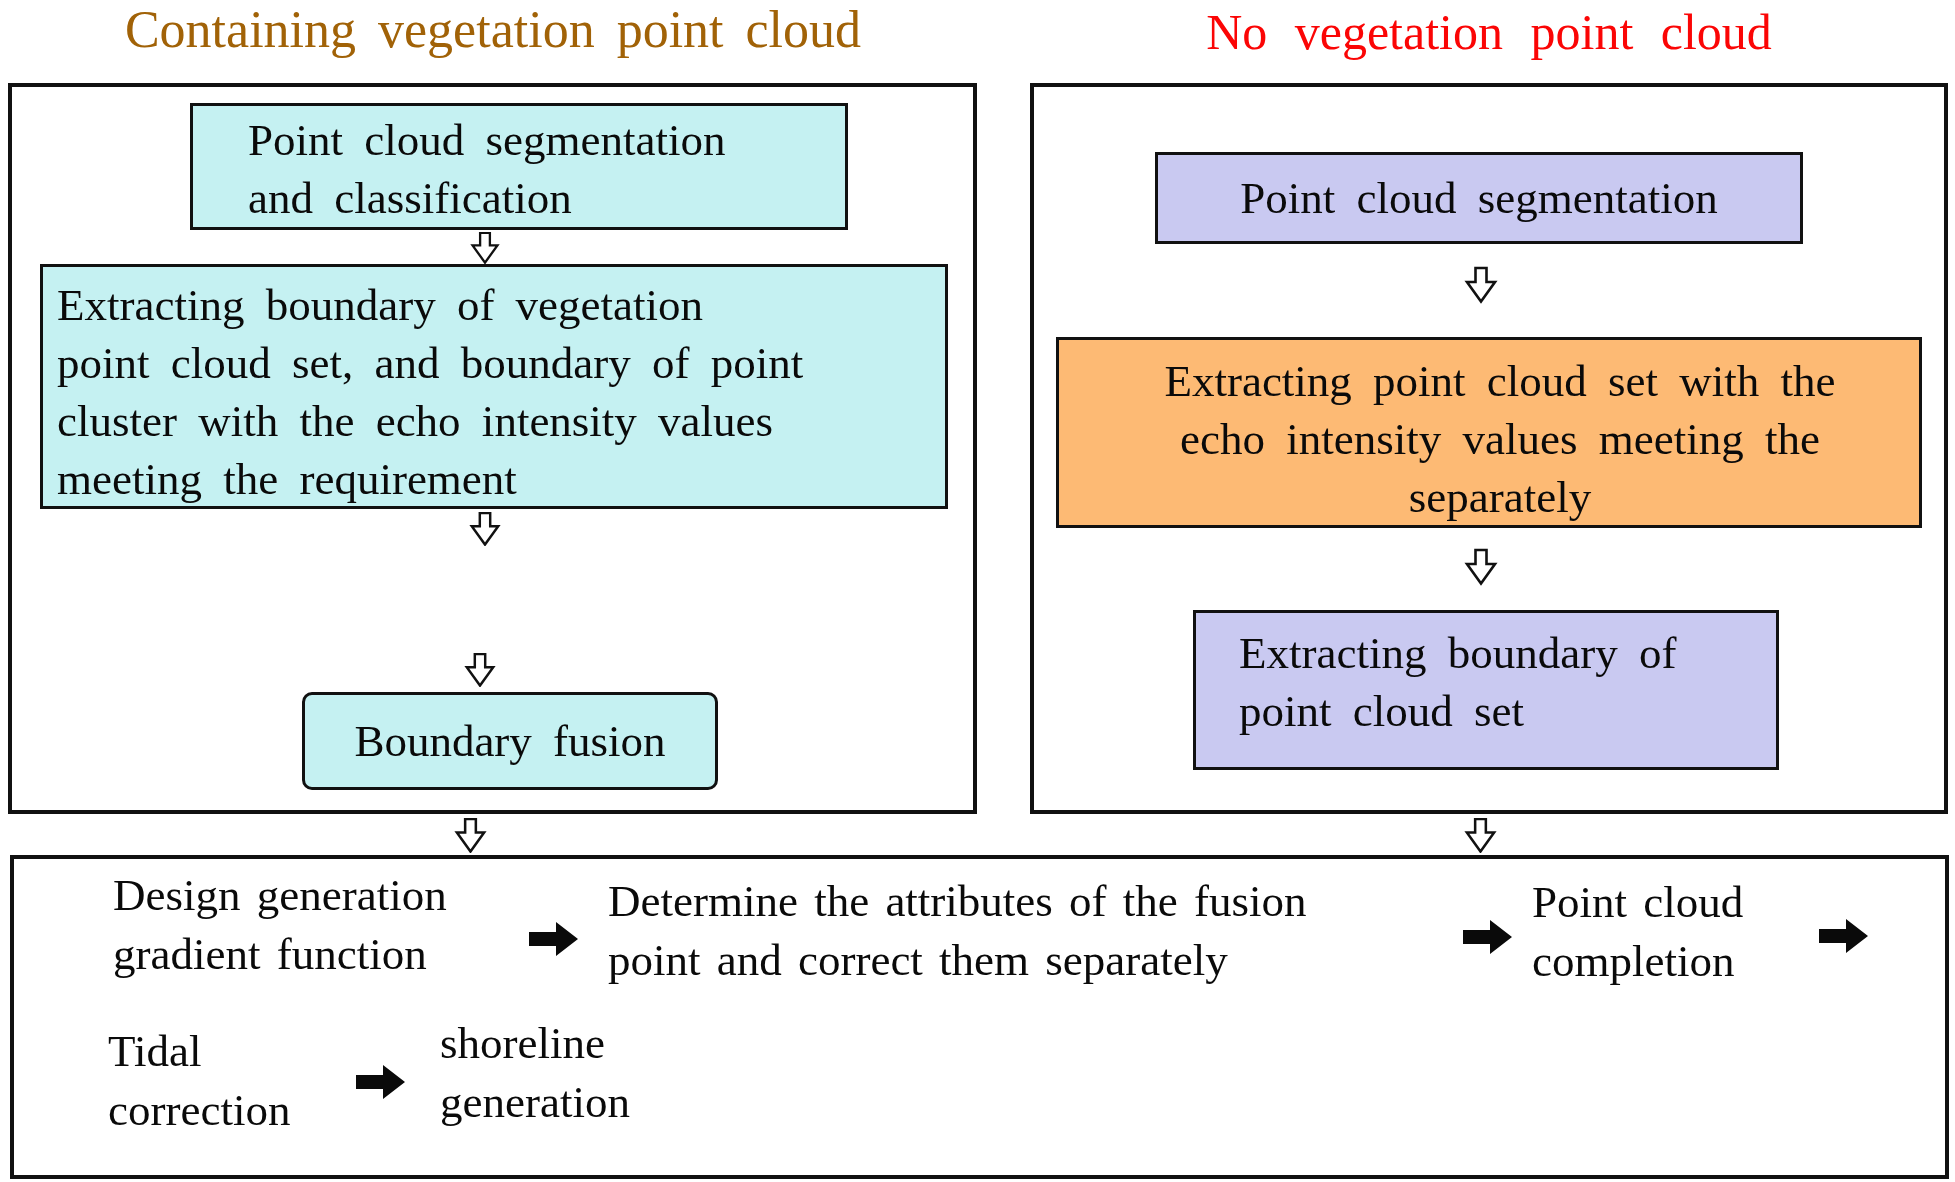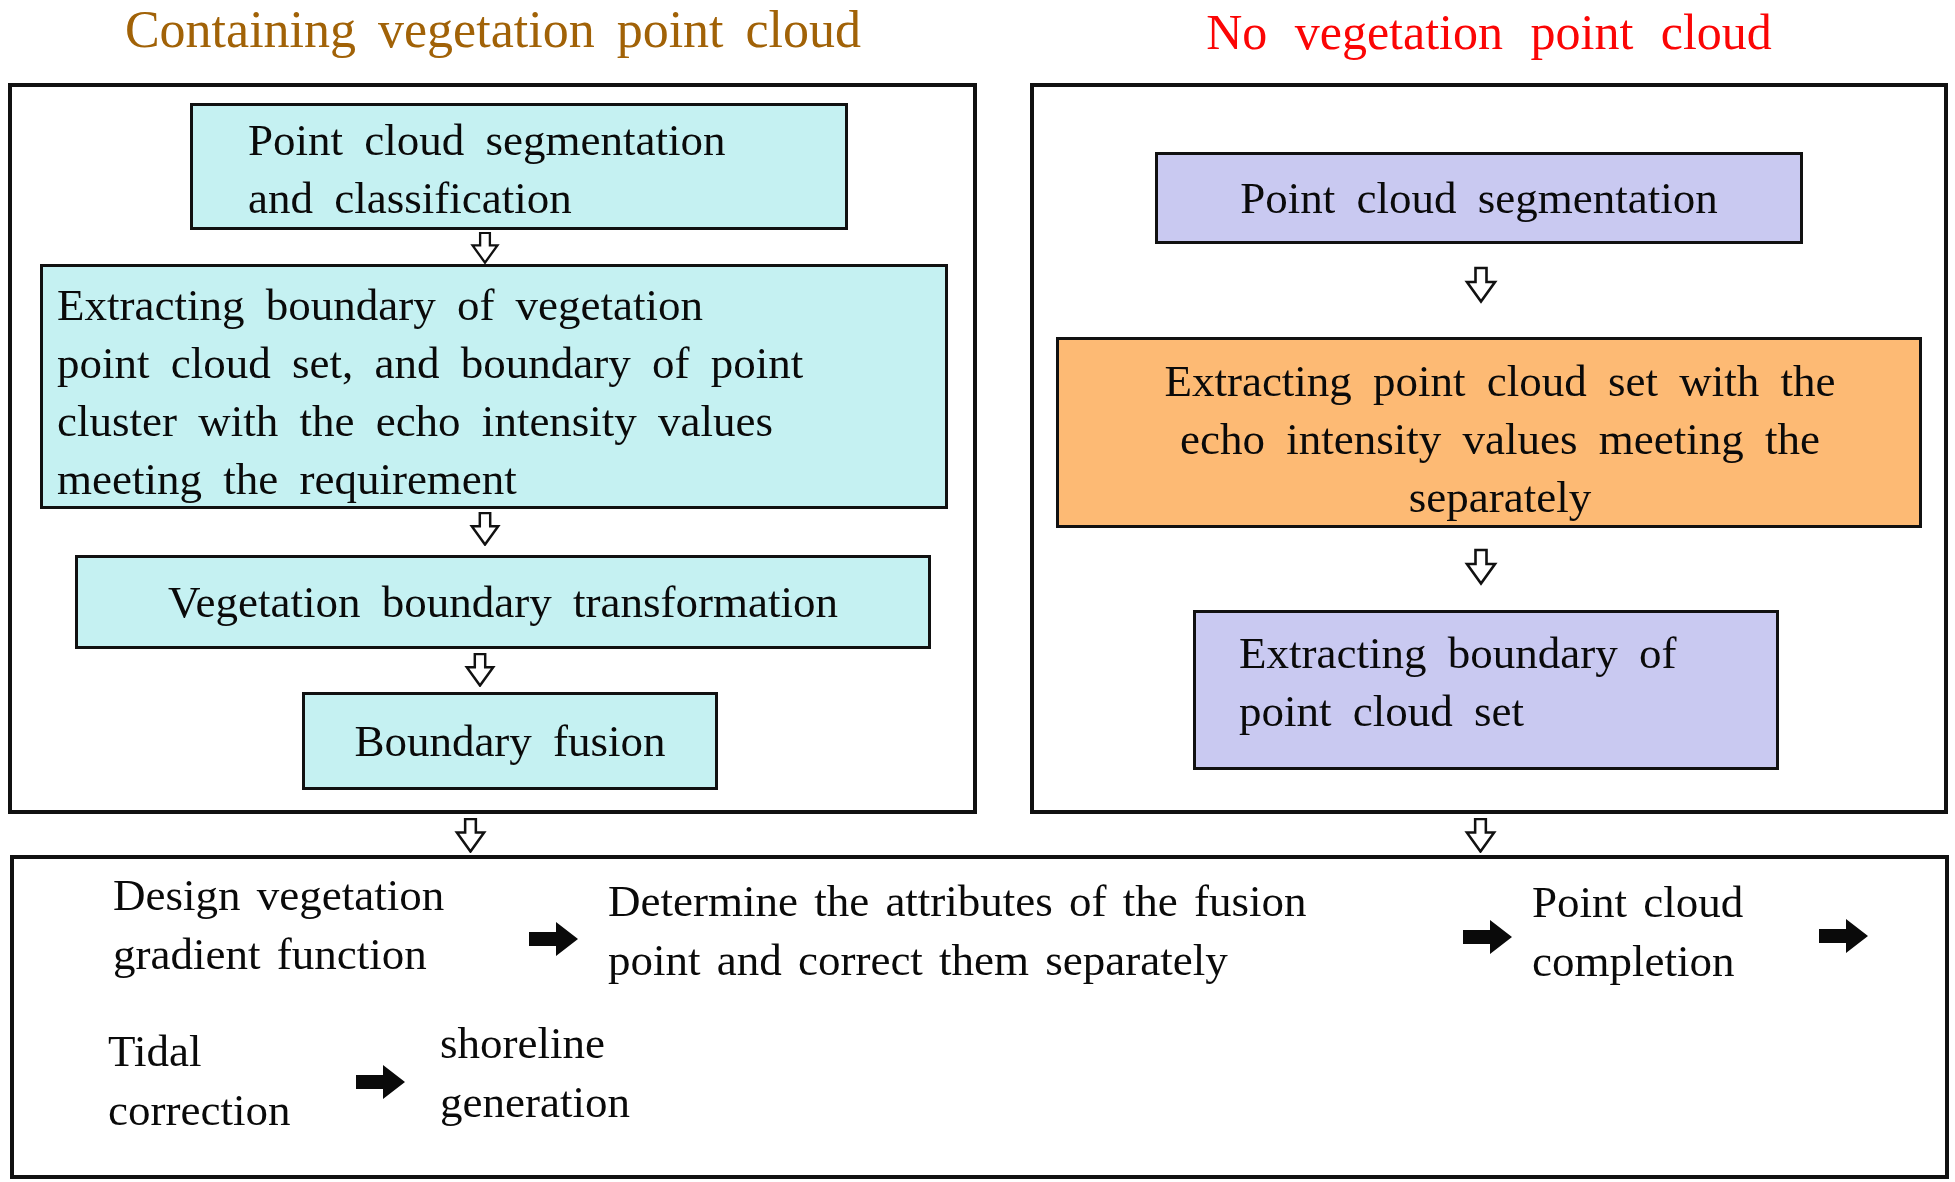--- a/index.html
+++ b/index.html
@@ -38,21 +38,21 @@
     box-sizing:border-box;
     font-size:45px;
     line-height:58px;
     word-spacing:10px;
     white-space:nowrap;
   }
   .box .line{display:block;}
   .box-l1{left:190px;top:103px;width:658px;height:127px;padding:5px 0 0 55px;}
   .box-l2{left:40px;top:264px;width:908px;height:245px;padding:9px 0 0 14px;}
   .box-l3{left:75px;top:555px;width:856px;height:94px;text-align:center;padding-top:15px;}
-  .box-l4{left:302px;top:692px;width:416px;height:98px;text-align:center;padding-top:17px;}
+  .box-l4{left:302px;top:692px;width:416px;height:98px;text-align:center;padding-top:17px;border-radius:10px;}
   .box-r1{left:1155px;top:152px;width:648px;height:92px;text-align:center;padding-top:14px;}
   .box-r2{left:1056px;top:337px;width:866px;height:191px;padding:12px 0 0 22px;}
   .box-r3{left:1193px;top:610px;width:586px;height:160px;padding:11px 0 0 43px;}
 
   .btext{
     position:absolute;
     font-size:45px;
     line-height:59px;
     word-spacing:5px;
     white-space:nowrap;
@@ -90,23 +90,20 @@
 
   <div class="box box-l1" style="background: rgb(197, 241, 242);">
     <span class="line">Point cloud segmentation</span>
     <span class="line">and classification</span>
   </div>
   <div class="box box-l2" style="background: rgb(197, 241, 242);">
     <span class="line">Extracting boundary of vegetation</span>
     <span class="line">point cloud set, and boundary of point</span>
     <span class="line">cluster with the echo intensity values</span>
     <span class="line">meeting the requirement</span>
-  </div>
-  <div class="box box-l3" style="background: rgb(197, 241, 242);">
-    <span class="line">Vegetation boundary transformation</span>
   </div>
   <div class="box box-l4" style="background: rgb(197, 241, 242);">
     <span class="line">Boundary fusion</span>
   </div>
 
   <div class="box box-r1" style="background: rgb(201, 201, 241);">
     <span class="line">Point cloud segmentation</span>
   </div>
   <div class="box box-r2" style="background: #fdba74; text-align: center;">
     <span class="line">Extracting point cloud set with the</span>
@@ -148,21 +145,21 @@
         <polygon points="12.5,1 23.5,1 23.5,15 32,15 18,34.5 4,15 12.5,15" fill="#ffffff" stroke="#111111" stroke-width="2.6"></polygon>
       </svg>
   </div>
   <div class="arrow ad-cr">
     <svg width="35" height="35" viewBox="0 0 36 36">
         <polygon points="12.5,1 23.5,1 23.5,15 32,15 18,34.5 4,15 12.5,15" fill="#ffffff" stroke="#111111" stroke-width="2.6"></polygon>
       </svg>
   </div>
 
   <div class="btext t-design">
-    <span class="line" style="display:block">Design vegetation</span>
+    <span class="line" style="display:block">Design generation</span>
     <span class="line" style="display:block">gradient function</span>
   </div>
   <div class="btext t-determine">
     <span class="line" style="display:block">Determine the attributes of the fusion</span>
     <span class="line" style="display:block">point and correct them separately</span>
   </div>
   <div class="btext t-completion">
     <span class="line" style="display:block">Point cloud</span>
     <span class="line" style="display:block">completion</span>
   </div>

